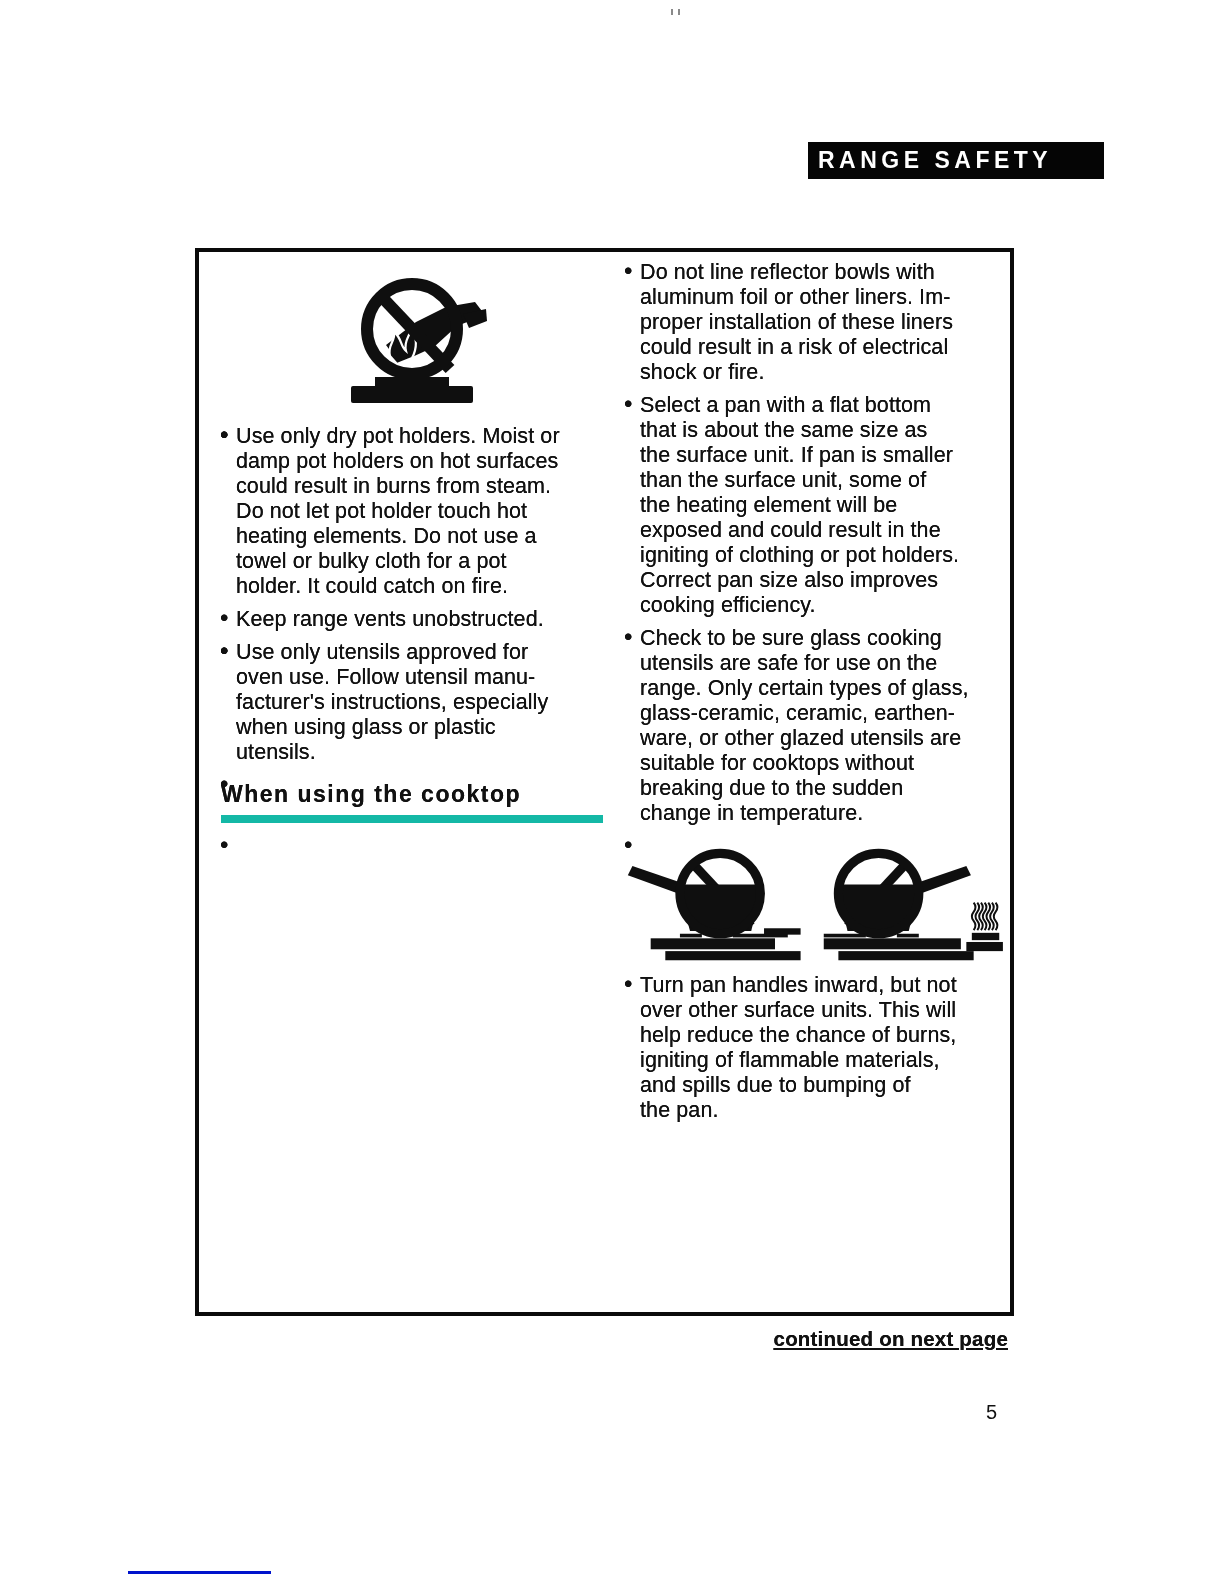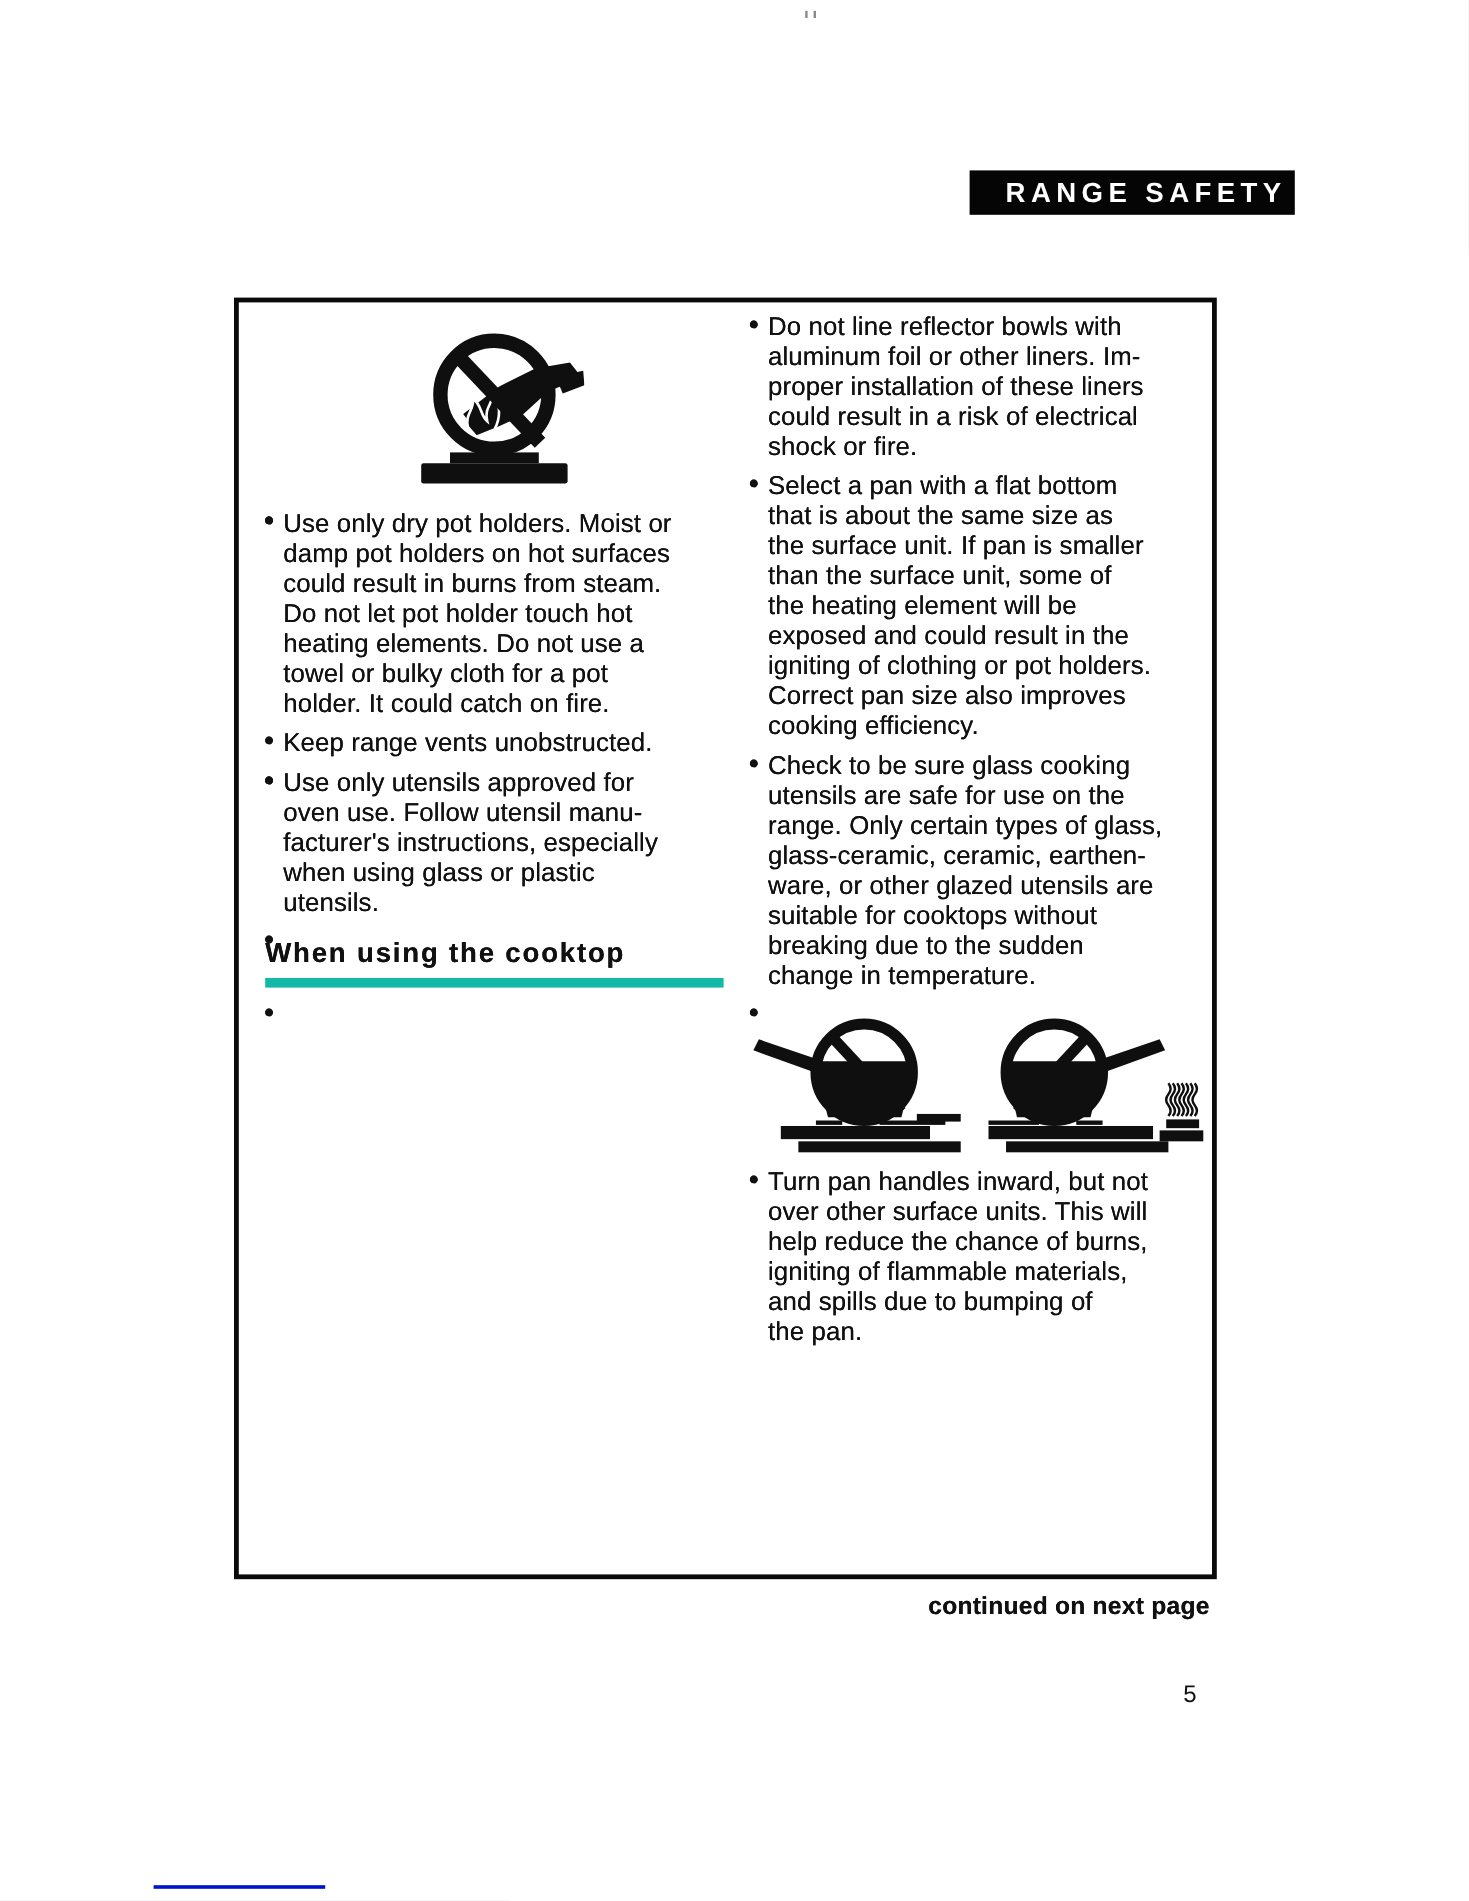--- a/index.html
+++ b/index.html
@@ -5,23 +5,23 @@
   html,body { margin:0; padding:0; background:#e8e8e8; }
   .page {
     position:relative; width:1224px; height:1584px; background:#ffffff;
     font-family:"Liberation Sans", sans-serif; color:#111; overflow:hidden;
     margin:0 auto;
   }
   .scan-dots { position:absolute; left:671px; top:9px; display:flex; gap:5px; }
   .scan-dots i { width:2px; height:6px; background:#8a8a8a; display:block; }
 
   .header-bar {
-    position:absolute; left:808px; top:142px; width:271px; height:37px;
+    position:absolute; left:808px; top:142px; width:296px; height:37px;
     background:#050505; color:#fff; display:flex; align-items:center;
-    padding-left:30px; box-sizing:border-box;
+    padding-left:10px; box-sizing:border-box;
     font-weight:bold; font-size:23px; letter-spacing:4.5px;
   }
 
   .safety-box {
     position:absolute; left:195px; top:248px; width:819px; height:1068px;
     border:4px solid #0a0a0a; box-sizing:border-box;
   }
   .col { position:absolute; }
   .col-left  { left:22px;  top:14px; width:382px; }
   .col-right { left:426px; top:8px;  width:378px; }
@@ -43,20 +43,21 @@
   }
   .cooktop-bullet { margin-top:11px; }
 
   .pan-icons-row { display:flex; gap:12px; margin:20px 0 10px 0; }
   .pan-icons-row svg { width:184px; height:117px; }
 
   .continued {
     position:absolute; top:1327px; right:216px;
     font-weight:bold; font-size:20.5px; letter-spacing:0.2px;
     text-shadow:0 0 0.4px currentColor;
+    text-decoration:underline;
   }
   .page-number { position:absolute; top:1401px; left:986px; font-size:20px; }
   .blue-line { position:absolute; left:128px; top:1571px; width:143px; height:3px; background:#0013cc; }
 </style>
 </head>
 <body>
 
 <div class="page">
 
   <div class="scan-dots">

